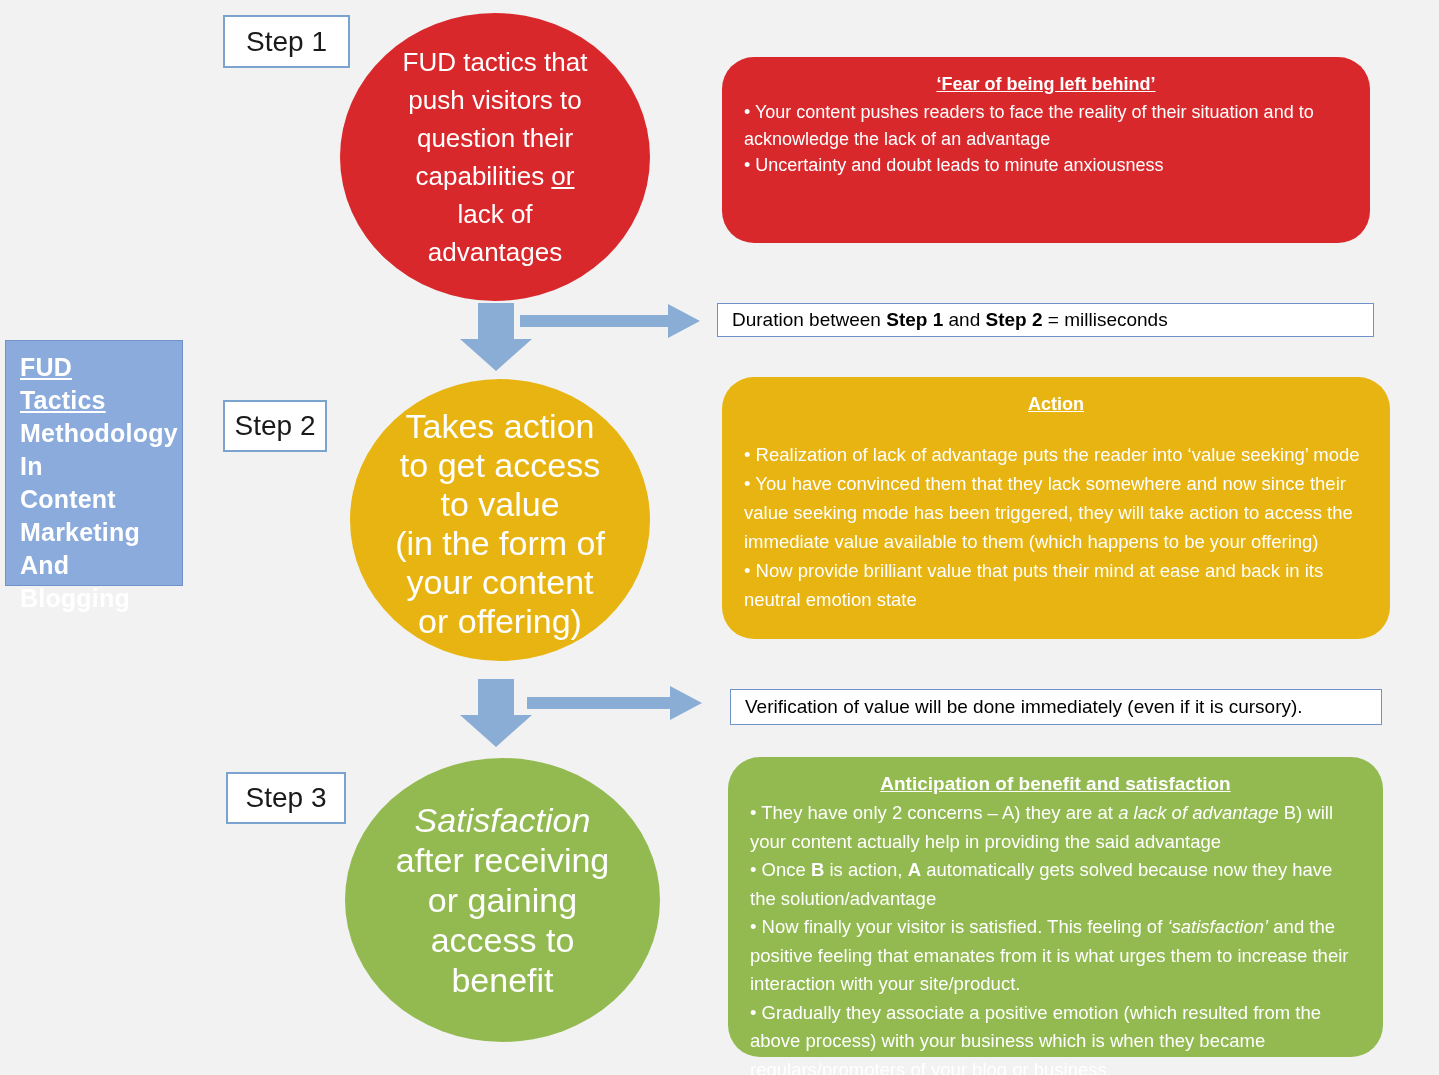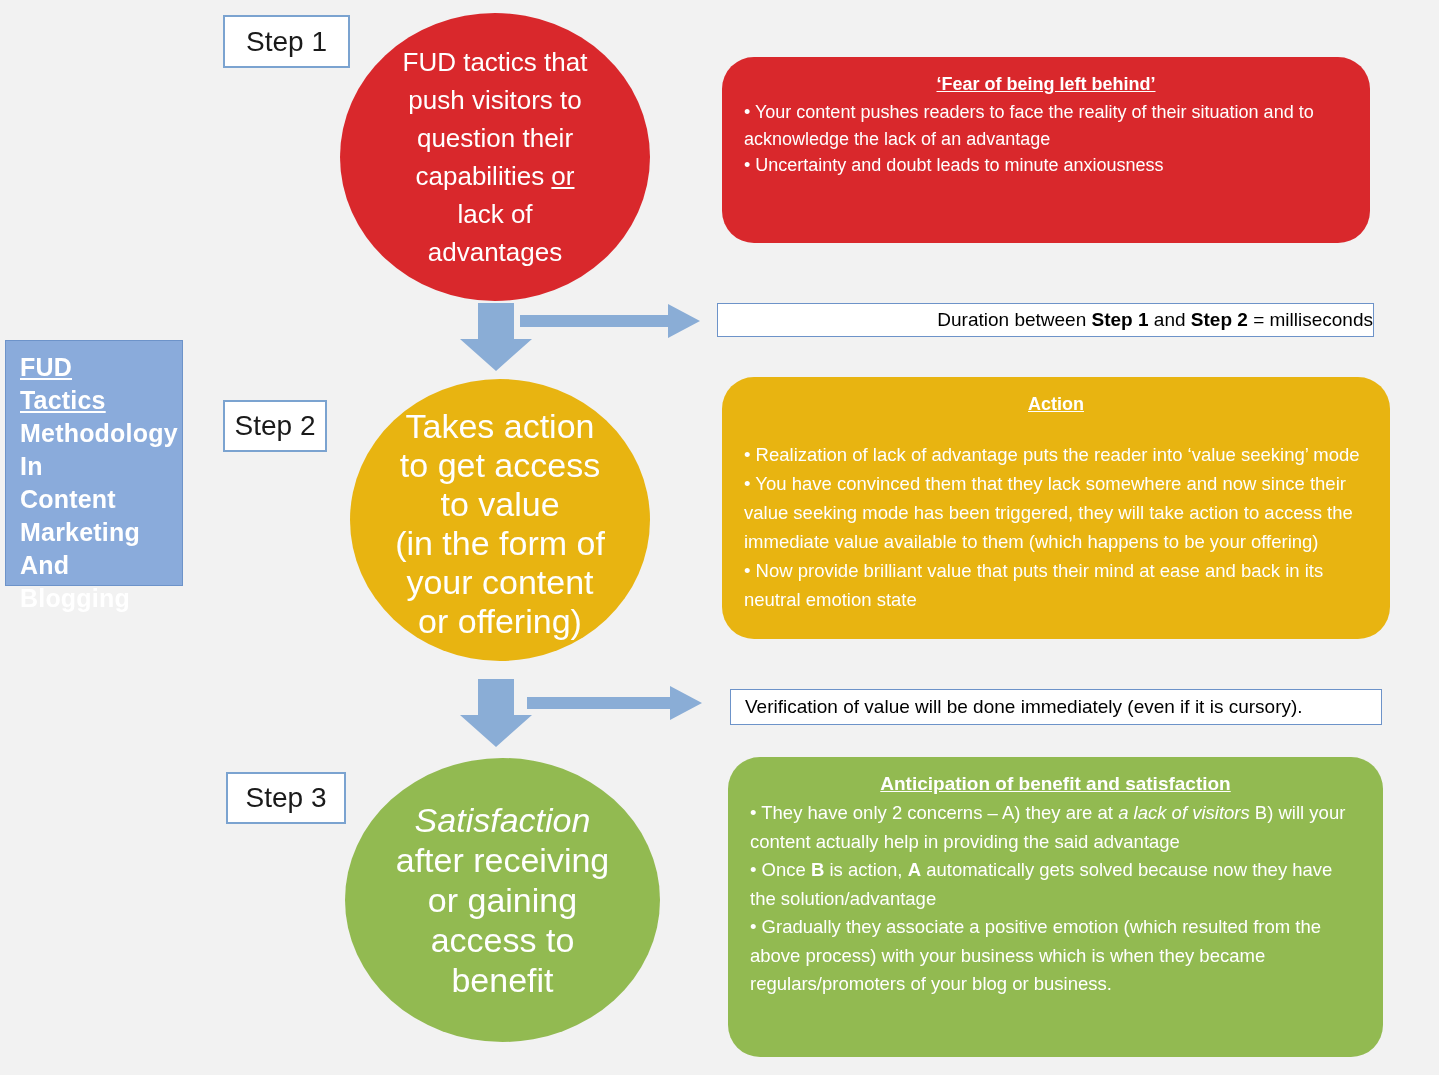--- a/index.html
+++ b/index.html
@@ -70,21 +70,21 @@
   #panel-green .head{font-size:19px;}
   .panel .body p{margin:0;}
   .b{font-weight:bold;}
 
   
   .note{
     position:absolute;background:#ffffff;border:1.5px solid #6d93c9;
     box-sizing:border-box;display:flex;align-items:center;
     padding-left:14px;color:#000000;font-size:19px;
   }
-  #note-1{left:717px;top:303px;width:657px;height:34px;justify-content:flex-end;}
+  #note-1{left:717px;top:303px;width:657px;height:34px;}
   #note-2{left:730px;top:689px;width:652px;height:36px;}
 
   
   .arrow{position:absolute;}
   .down-arrow{width:72px;height:68px;}
   .right-arrow{height:46px;}
   #down-1{left:460px;top:303px;}
   #right-1{left:520px;top:298px;width:180px;}
   #down-2{left:460px;top:679px;}
   #right-2{left:527px;top:680px;width:175px;}
@@ -160,22 +160,23 @@
     <div class="body">
       <p>• Realization of lack of advantage puts the reader into ‘value seeking’ mode</p>
       <p>• You have convinced them that they lack somewhere and now since their value seeking mode has been triggered, they will take action to access  the immediate value available to them (which happens to be your offering)</p>
       <p>• Now provide brilliant value that puts their mind at ease and back in its neutral emotion state</p>
     </div>
   </div>
 
   <div class="panel" id="panel-green">
     <div class="head">Anticipation of benefit and satisfaction</div>
     <div class="body">
-      <p><span>• They have only 2 concerns – A) they are at </span><span class="it">a lack of visitors</span><span> B) will your content actually help in providing the said advantage</span></p>
+      <p><span>• They have only 2 concerns – A) they are at </span><span class="it">a lack of advantage</span><span> B) will your content actually help in providing the said advantage</span></p>
       <p><span>• Once </span><span class="b">B</span><span> is action, </span><span class="b">A</span><span> automatically gets solved because now they have the solution/advantage</span></p>
+      <p><span>• Now finally your visitor is satisfied. This feeling of </span><span class="it">‘satisfaction’</span><span> and the positive feeling that emanates from it is what urges them to increase their interaction with your site/product.</span></p>
       <p>• Gradually they associate a positive emotion (which resulted from the above process) with your business which is when they became regulars/promoters of your blog or business.</p>
     </div>
   </div>
 
   <div class="note" id="note-1">
     <span><span>Duration between </span><span class="b">Step 1</span><span> and </span><span class="b">Step 2</span><span> = milliseconds</span></span>
   </div>
   <div class="note" id="note-2">
     <span>Verification of value will be done immediately (even if it is cursory).</span>
   </div>

